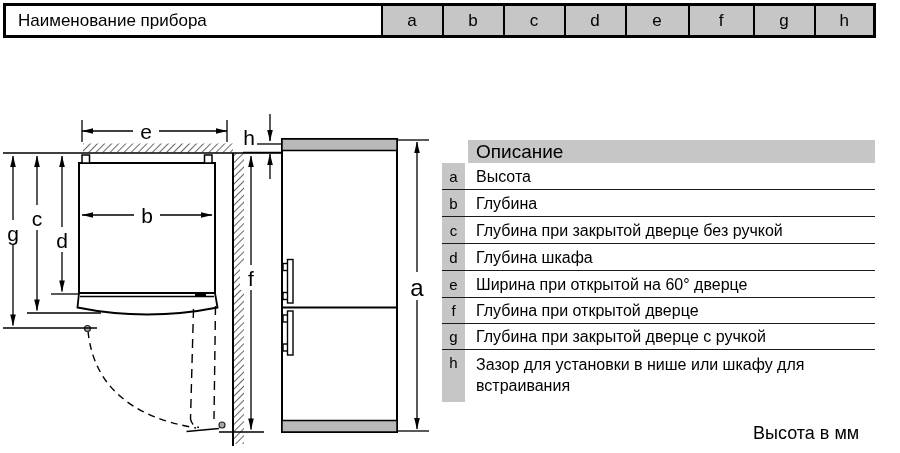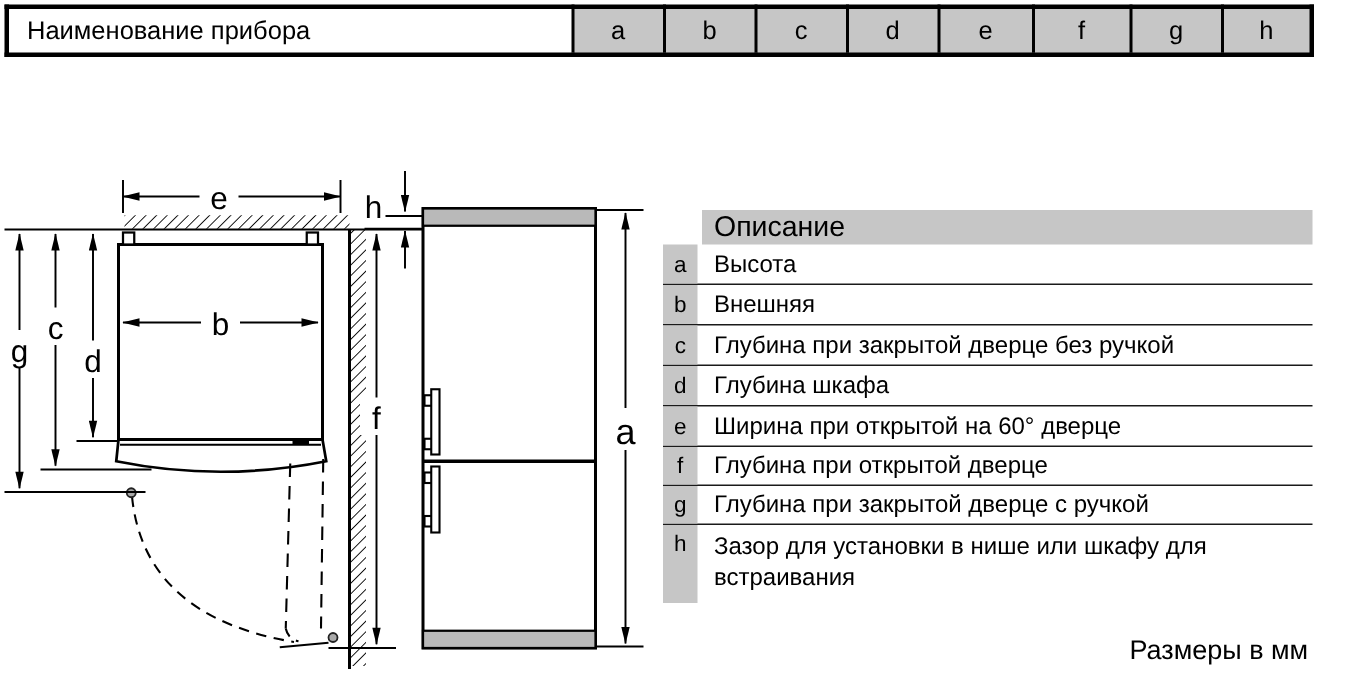--- a/index.html
+++ b/index.html
@@ -200,21 +200,21 @@
   <div class="hdr-row">
     <div class="hdr-spacer"></div>
     <div class="hdr-cell">Описание</div>
   </div>
   <div class="row" style="height:26px">
     <div class="letter">a</div>
     <div class="desc">Высота</div>
   </div>
   <div class="row" style="height:26px">
     <div class="letter">b</div>
-    <div class="desc">Внешняя</div>
+    <div class="desc">Глубина</div>
   </div>
   <div class="row" style="height:26px">
     <div class="letter">c</div>
     <div class="desc">Глубина при закрытой дверце без ручкой</div>
   </div>
   <div class="row" style="height:26px">
     <div class="letter">d</div>
     <div class="desc">Глубина шкафа</div>
   </div>
   <div class="row" style="height:26px">
@@ -228,13 +228,13 @@
   <div class="row" style="height:25px">
     <div class="letter">g</div>
     <div class="desc">Глубина при закрытой дверце с ручкой</div>
   </div>
   <div class="row last tall" style="height:52px">
     <div class="letter" style="align-items:flex-start;padding-top:4px">h</div>
     <div class="desc">Зазор для установки в нише или шкафу для встраивания</div>
   </div>
 </div>
 
-<div class="caption">Размеры в мм</div>
+<div class="caption">Высота в мм</div>
 
 </body></html>

